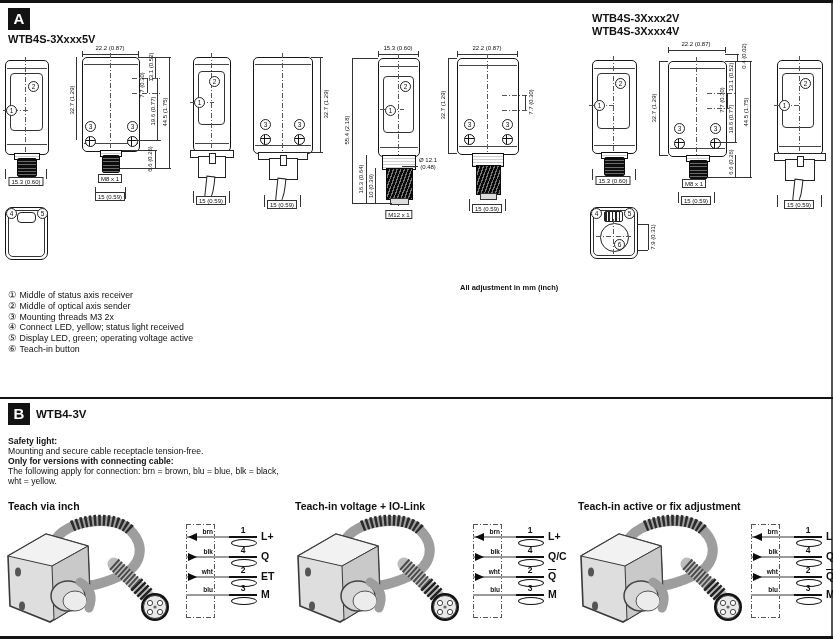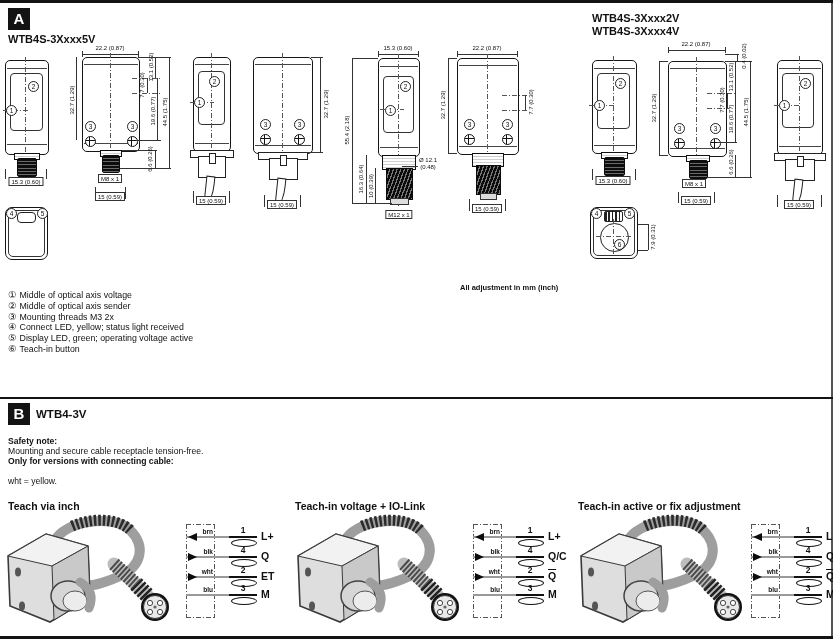--- a/index.html
+++ b/index.html
@@ -333,35 +333,36 @@
     <div class="tpin" style="left:27px;top:111px;width:5px;height:9px;"></div>
     <div class="hook" style="left:23px;top:134px;width:7px;height:26px;"></div>
     <div class="dlv" style="left:7px;top:150px;height:12px;"></div>
     <div class="dlv" style="left:51px;top:150px;height:12px;"></div>
     <div class="dimbox" style="left:29px;top:155px;">15 (0.59)</div>
   </div>
 
   <div class="note" style="left:460px;top:283px;">All adjustment in mm (inch)</div>
 
   <div class="legend" style="left:8px;top:290px;">
-    <div><span class="num">①</span><span>Middle of optical axis voltage</span></div>
+    <div><span class="num">①</span><span>Middle of status axis receiver</span></div>
     <div><span class="num">②</span><span>Middle of optical axis sender</span></div>
     <div><span class="num">③</span><span>Mounting threads M3 2x</span></div>
     <div><span class="num">④</span><span>Connect LED, yellow; status light received</span></div>
     <div><span class="num">⑤</span><span>Display LED, green; operating voltage active</span></div>
     <div><span class="num">⑥</span><span>Teach-in button</span></div>
   </div>
 
   <div class="bar" style="left:0;top:397px;width:833px;height:2px;"></div>
   <div class="badge" style="left:8px;top:403px;">B</div>
   <div class="title" style="left:36px;top:408px;font-size:11.5px;">WTB4-3V</div>
 
-  <div class="ntext b" style="left:8px;top:436px;">Safety note:</div>
+  <div class="ntext b" style="left:8px;top:436px;">Safety light:</div>
   <div class="ntext" style="left:8px;top:446px;">Mounting and secure cable receptacle tension-free.</div>
   <div class="ntext b" style="left:8px;top:456px;">Only for versions with connecting cable:</div>
+  <div class="ntext" style="left:8px;top:466px;">The following apply for connection: brn = brown, blu = blue, blk = black,</div>
   <div class="ntext" style="left:8px;top:476px;">wht = yellow.</div>
 
   <div class="colhead" style="left:8px;top:500px;">Teach via inch</div>
   <div class="colhead" style="left:295px;top:500px;">Teach-in voltage + IO-Link</div>
   <div class="colhead" style="left:578px;top:500px;">Teach-in active or fix adjustment</div>
 
   <svg width="0" height="0" style="position:absolute;">
     <defs>
       <g id="sph">
         <path d="M52 28 C62 6 112 0 128 16 C144 32 140 52 118 62 C100 70 86 74 76 70" fill="none" stroke="#9e9e9e" stroke-width="10" stroke-linecap="round"></path>

